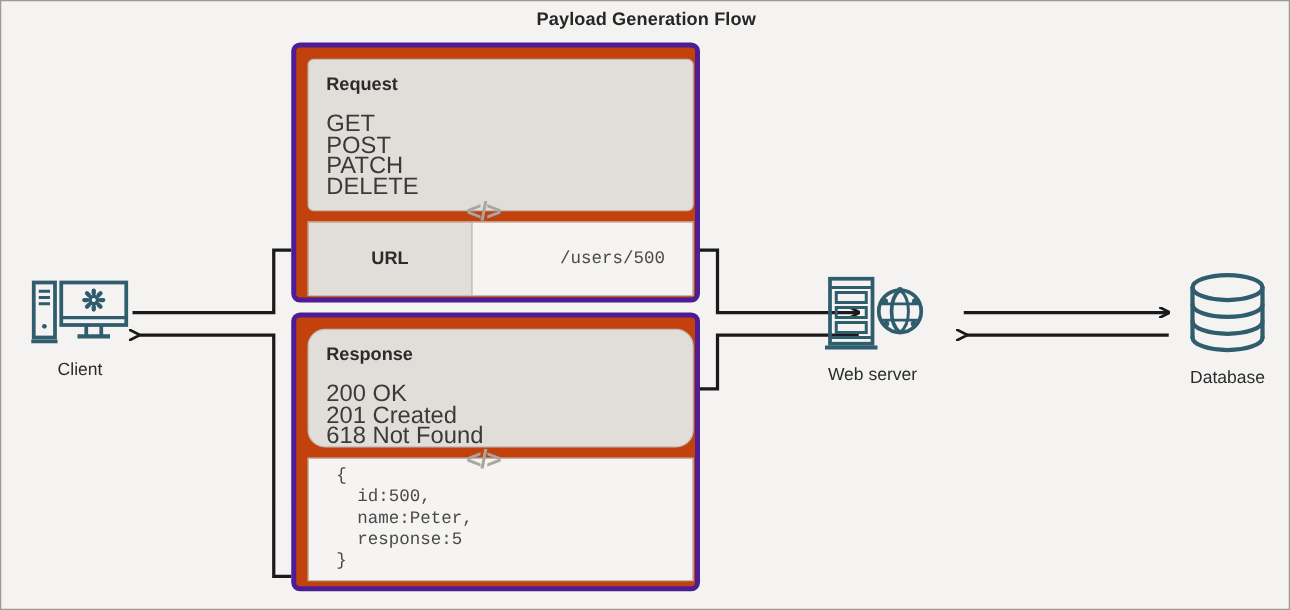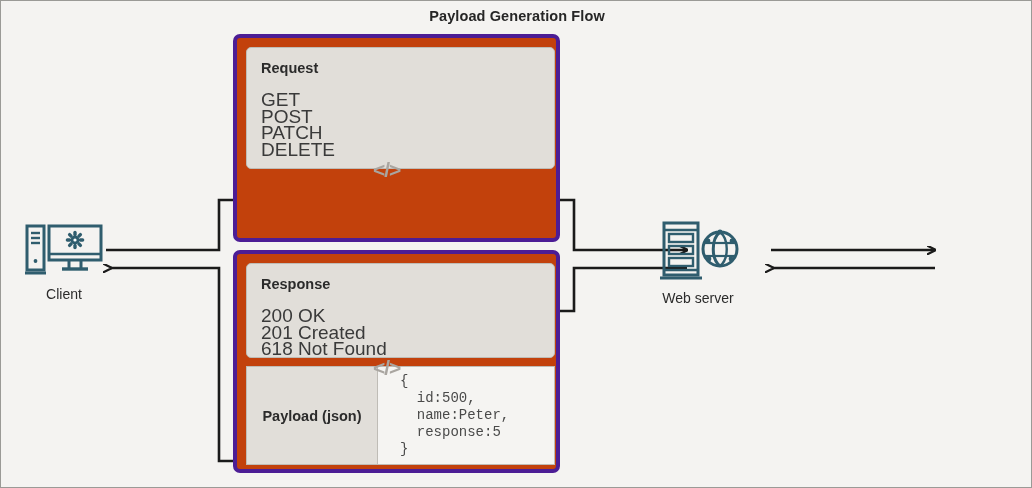--- a/index.html
+++ b/index.html
@@ -52,21 +52,21 @@
 
   
   .block {
     position: absolute;
     background: #e1ded9;
     border: 1px solid #bfbcb6;
     border-radius: 5px;
     box-sizing: border-box;
   }
   #request-block { left: 9px; top: 9px; width: 309px; height: 122px; }
-  #response-block { left: 9px; top: 9px; width: 309px; height: 95px; }
+  #response-block { left: 9px; top: 9px; width: 309px; height: 95px; border-radius: 14px; }
 
   .block-title {
     position: absolute;
     left: 14px;
     top: 12px;
     font-size: 14.5px;
     font-weight: bold;
     color: #2b2b2b;
   }
   .block-lines {
@@ -187,37 +187,40 @@
     <div class="block" id="request-block">
       <div class="block-title">Request</div>
       <div class="block-lines">
         <div>GET</div>
         <div>POST</div>
         <div>PATCH</div>
         <div>DELETE</div>
       </div>
     </div>
 
+    <div class="row" id="url-row">
+      <div class="row-label">URL</div>
+      <div class="row-value">/users/500</div>
+    </div>
   </div>
 
   <div class="code-icon" id="url-code-icon">&lt;/&gt;</div>
 
   <div class="panel" id="response-panel">
 
     <div class="block" id="response-block">
       <div class="block-title">Response</div>
       <div class="block-lines">
         <div>200 OK</div>
         <div>201 Created</div>
         <div>618 Not Found</div>
       </div>
     </div>
 
     <div class="row" id="payload-row">
-      <div class="row-label">Payload (json)</div>
       <div class="row-value">
         <div class="code-lines">
           <div>{</div>
           <div>  id:500,</div>
           <div>  name:Peter,</div>
           <div>  response:5</div>
           <div>}</div>
         </div>
       </div>
     </div>
@@ -284,14 +287,27 @@
         <circle cx="67" cy="13" r="2.4"></circle>
         <circle cx="55" cy="22" r="2.4"></circle>
         <circle cx="79" cy="22" r="2.4"></circle>
         <circle cx="56" cy="40" r="2.4"></circle>
         <circle cx="78" cy="40" r="2.4"></circle>
       </g>
     </svg>
     <div class="node-label">Web server</div>
   </div>
 
+  <div class="node" id="database-node">
+    <svg width="76" height="70" viewBox="0 0 76 70" xmlns="http://www.w3.org/2000/svg">
+      <g fill="none" stroke="#2f5d6e" stroke-width="3.4" stroke-linecap="round">
+        <ellipse cx="38" cy="15" rx="28" ry="10"></ellipse>
+        <path d="M10,15 L10,55"></path>
+        <path d="M66,15 L66,55"></path>
+        <path d="M10,55 C10,60.5 22.5,65 38,65 C53.5,65 66,60.5 66,55"></path>
+        <path d="M10,28.5 C10,34 22.5,38.5 38,38.5 C53.5,38.5 66,34 66,28.5"></path>
+        <path d="M10,42 C10,47.5 22.5,52 38,52 C53.5,52 66,47.5 66,42"></path>
+      </g>
+    </svg>
+    <div class="node-label">Database</div>
+  </div>
 
 </div>
 
 </body></html>

